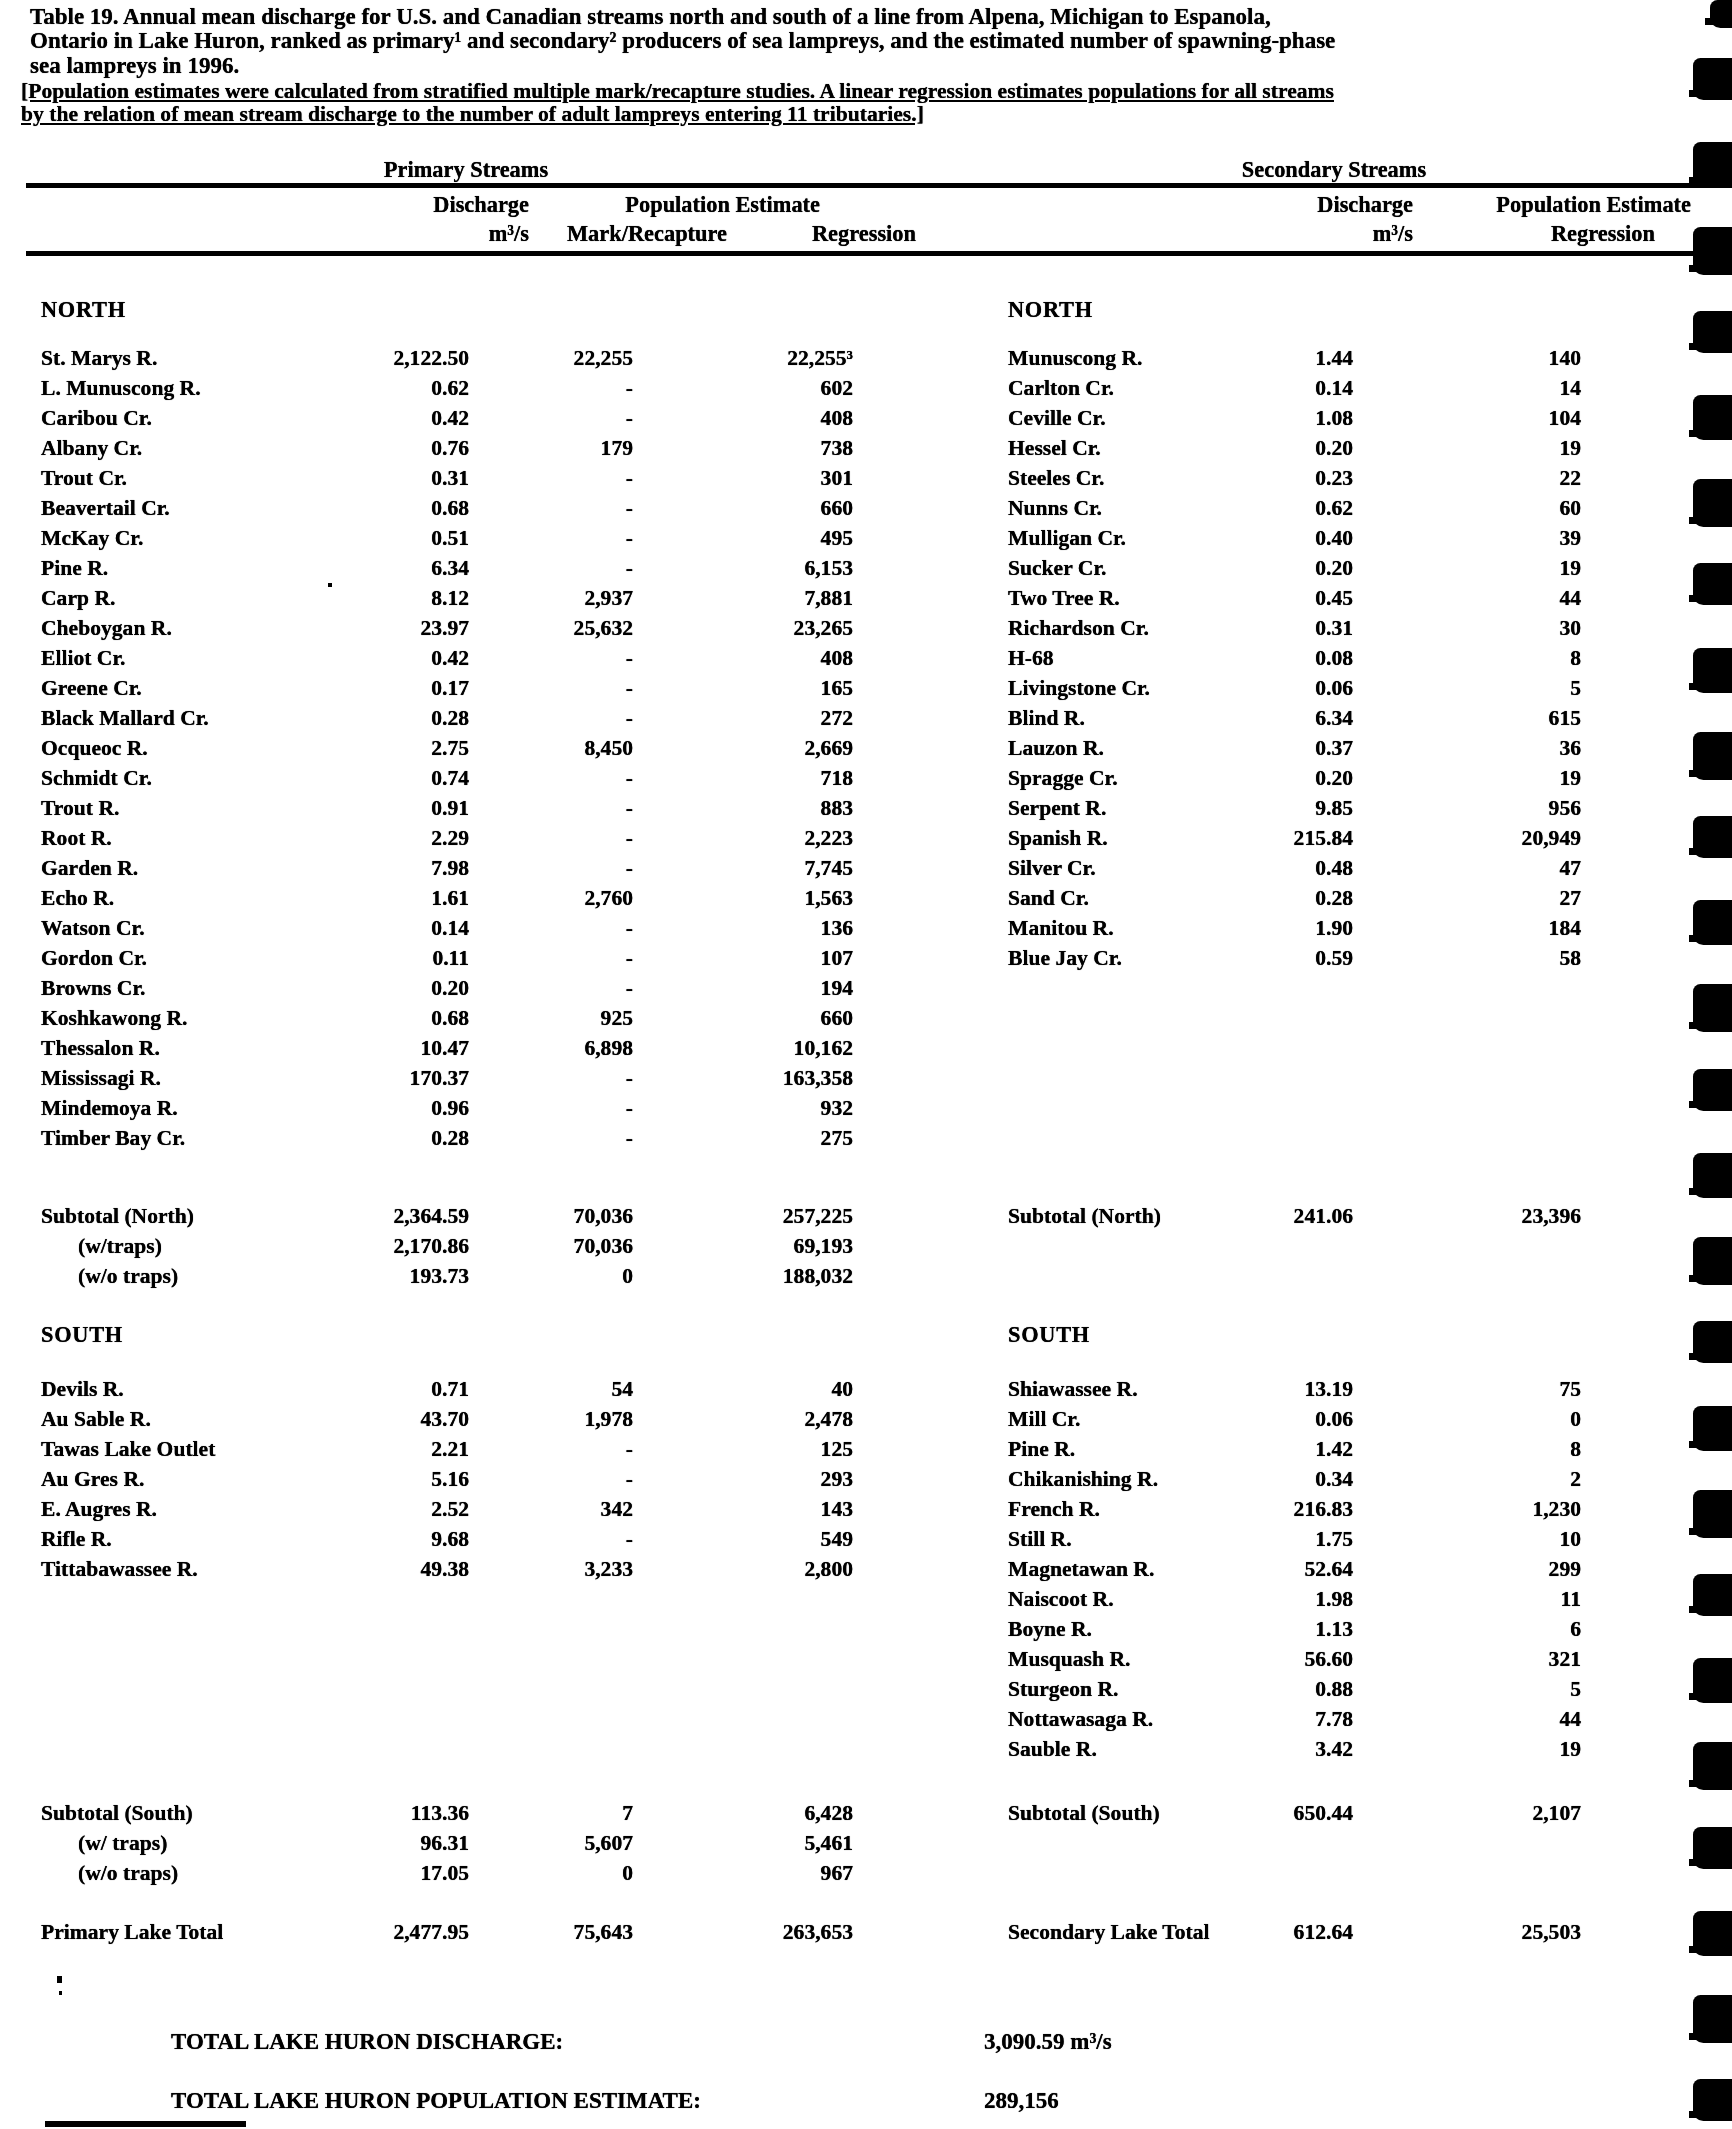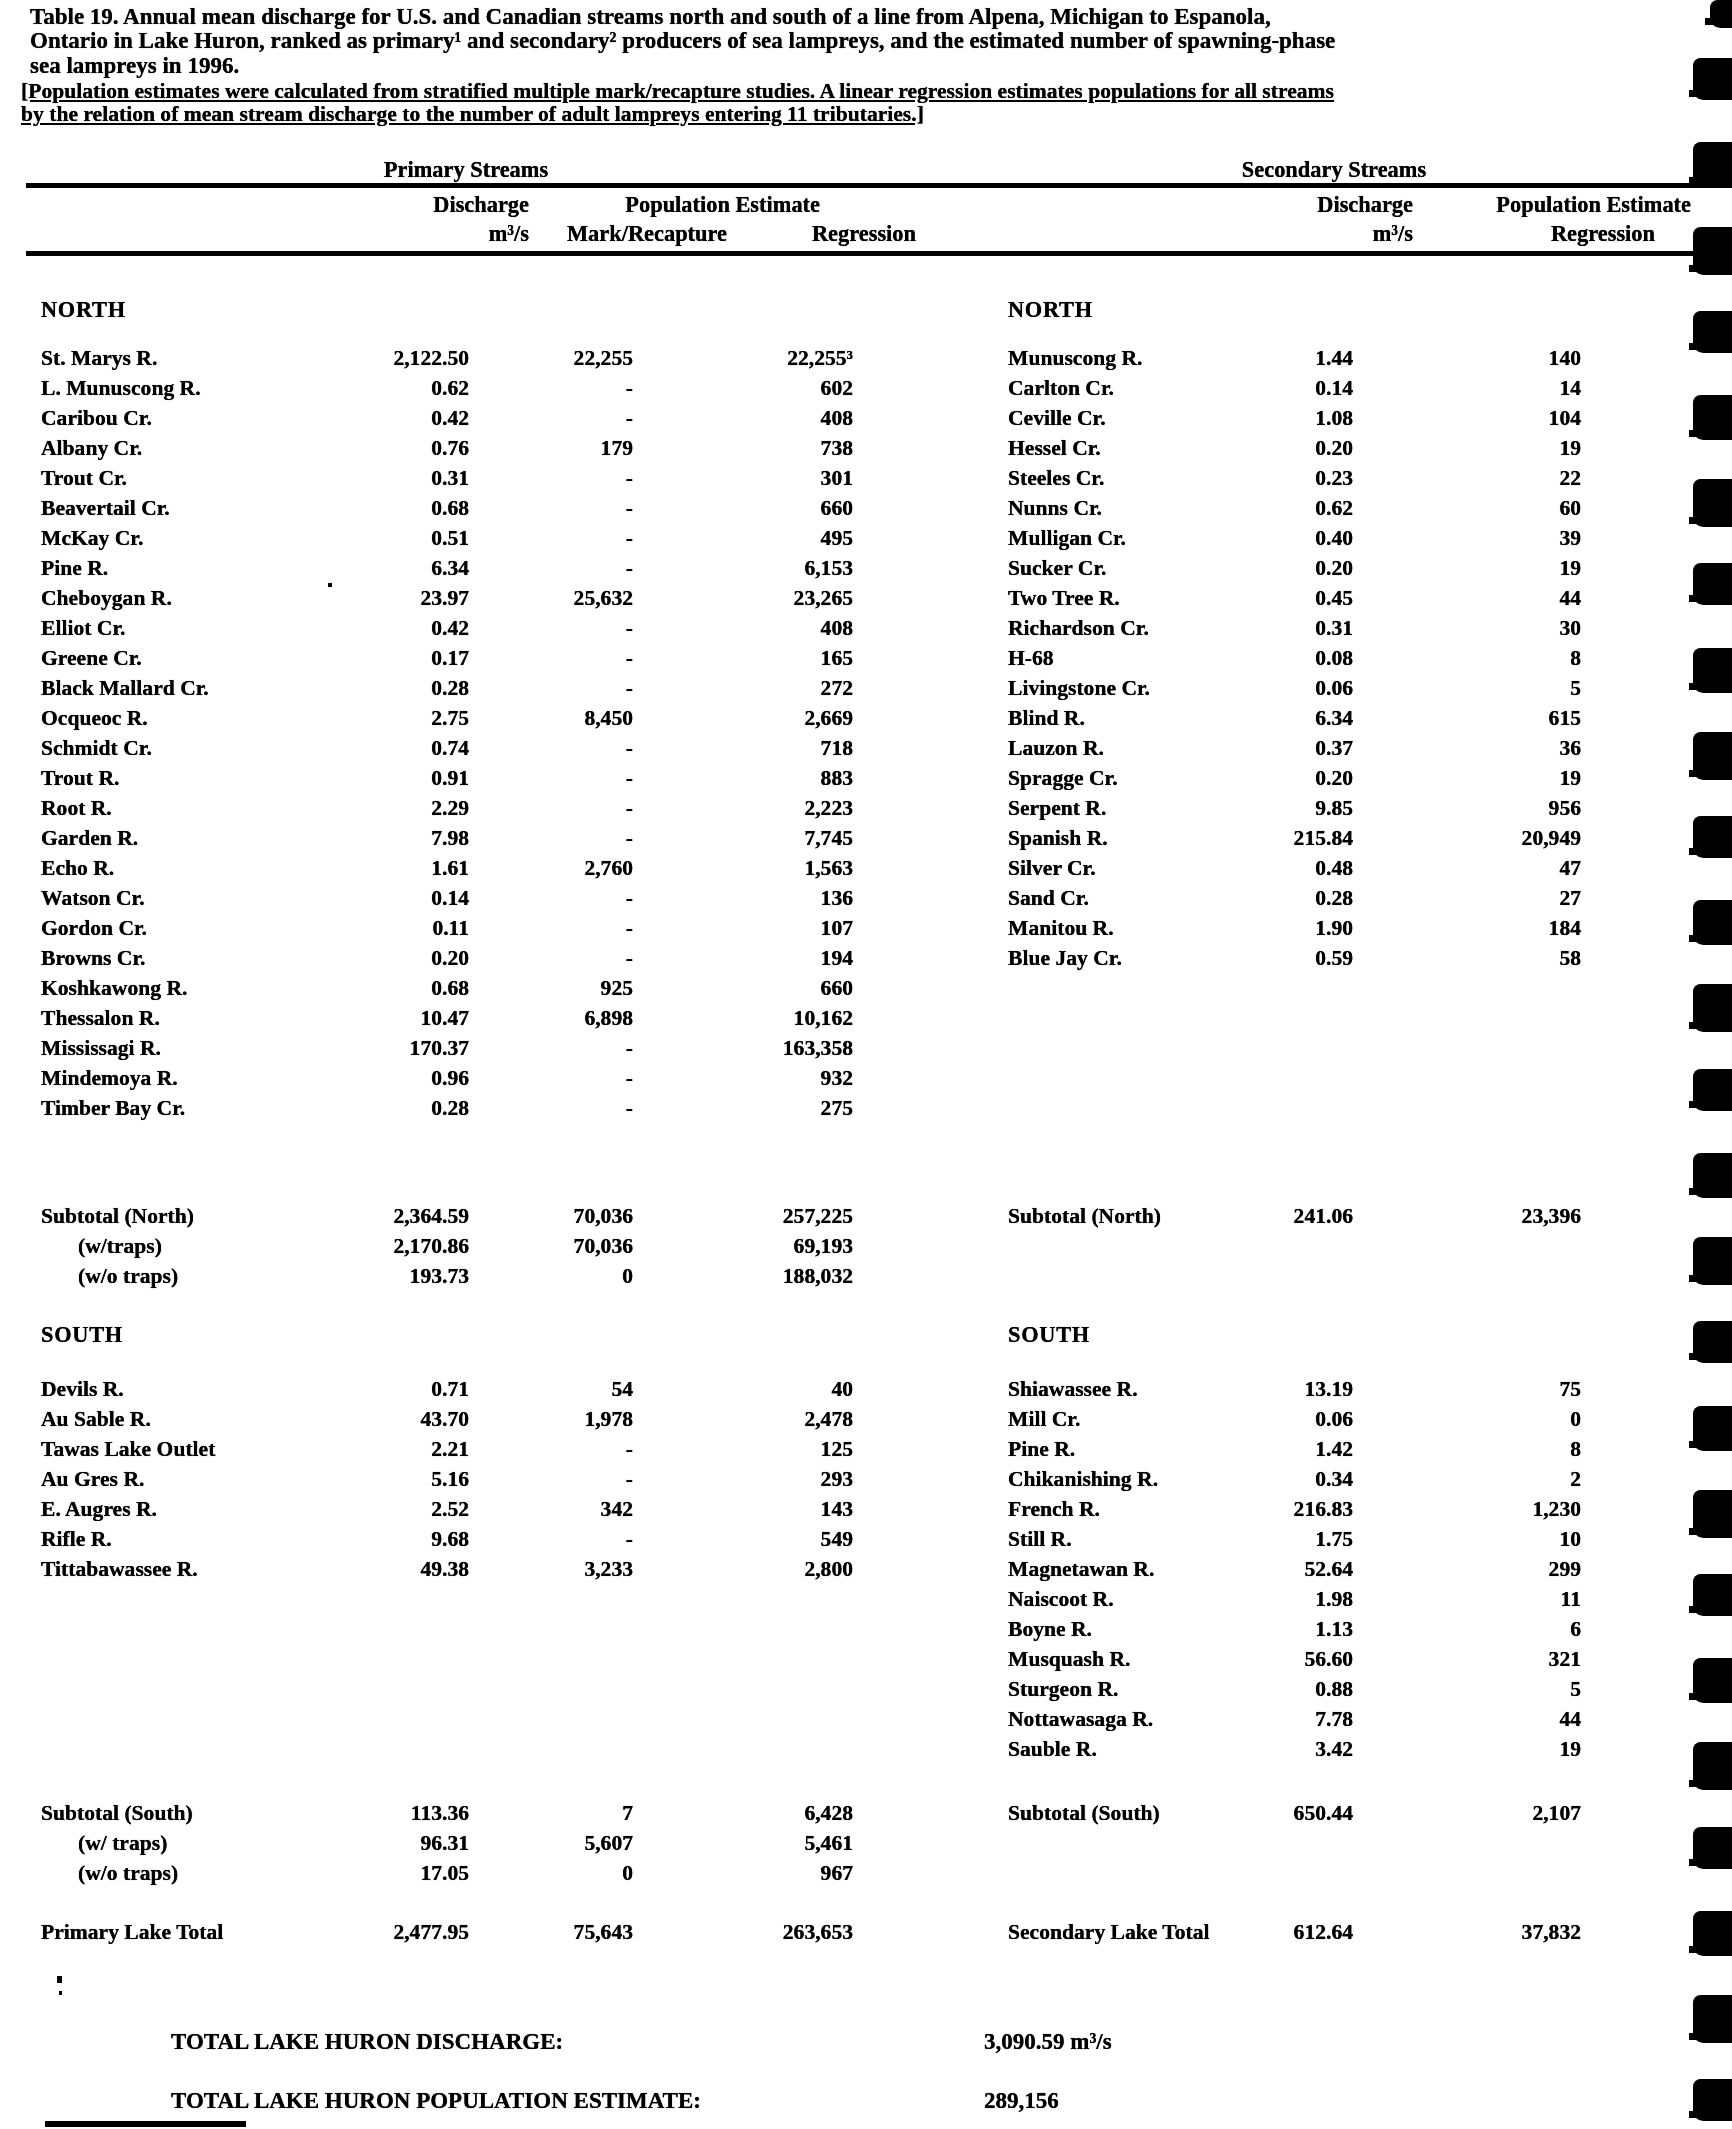--- a/index.html
+++ b/index.html
@@ -117,20 +117,26 @@
         <span class="cell c-m">-</span>
         <span class="cell c-r">495</span>
       </div>
       <div class="row">
         <span class="cell c-name">Pine R.</span>
         <span class="cell c-d">6.34</span>
         <span class="cell c-m">-</span>
         <span class="cell c-r">6,153</span>
       </div>
       <div class="row">
+        <span class="cell c-name">Carp R.</span>
+        <span class="cell c-d">8.12</span>
+        <span class="cell c-m">2,937</span>
+        <span class="cell c-r">7,881</span>
+      </div>
+      <div class="row">
         <span class="cell c-name">Cheboygan R.</span>
         <span class="cell c-d">23.97</span>
         <span class="cell c-m">25,632</span>
         <span class="cell c-r">23,265</span>
       </div>
       <div class="row">
         <span class="cell c-name">Elliot Cr.</span>
         <span class="cell c-d">0.42</span>
         <span class="cell c-m">-</span>
         <span class="cell c-r">408</span>
@@ -513,21 +519,21 @@
         <span class="cell c-name">Primary Lake Total</span>
         <span class="cell c-d">2,477.95</span>
         <span class="cell c-m">75,643</span>
         <span class="cell c-r">263,653</span>
       </div>
     </div>
   <div class="rows right-t" id="right-total" style="left:887px;top:1917px;width:845px;">
       <div class="row">
         <span class="cell c-name">Secondary Lake Total</span>
         <span class="cell c-d">612.64</span>
-        <span class="cell c-r">37,832</span>
+        <span class="cell c-r">25,503</span>
       </div>
     </div>
 
   <div class="abs totals-line" style="left:171px;top:2029px;">TOTAL LAKE HURON DISCHARGE:</div>
   <div class="abs totals-line" style="left:984px;top:2029px;">3,090.59 m³/s</div>
   <div class="abs totals-line" style="left:171px;top:2088px;">TOTAL LAKE HURON POPULATION ESTIMATE:</div>
   <div class="abs totals-line" style="left:984px;top:2088px;">289,156</div>
 
   <div class="rule" style="left:45px;top:2121px;width:201px;height:6px;"></div>
 

